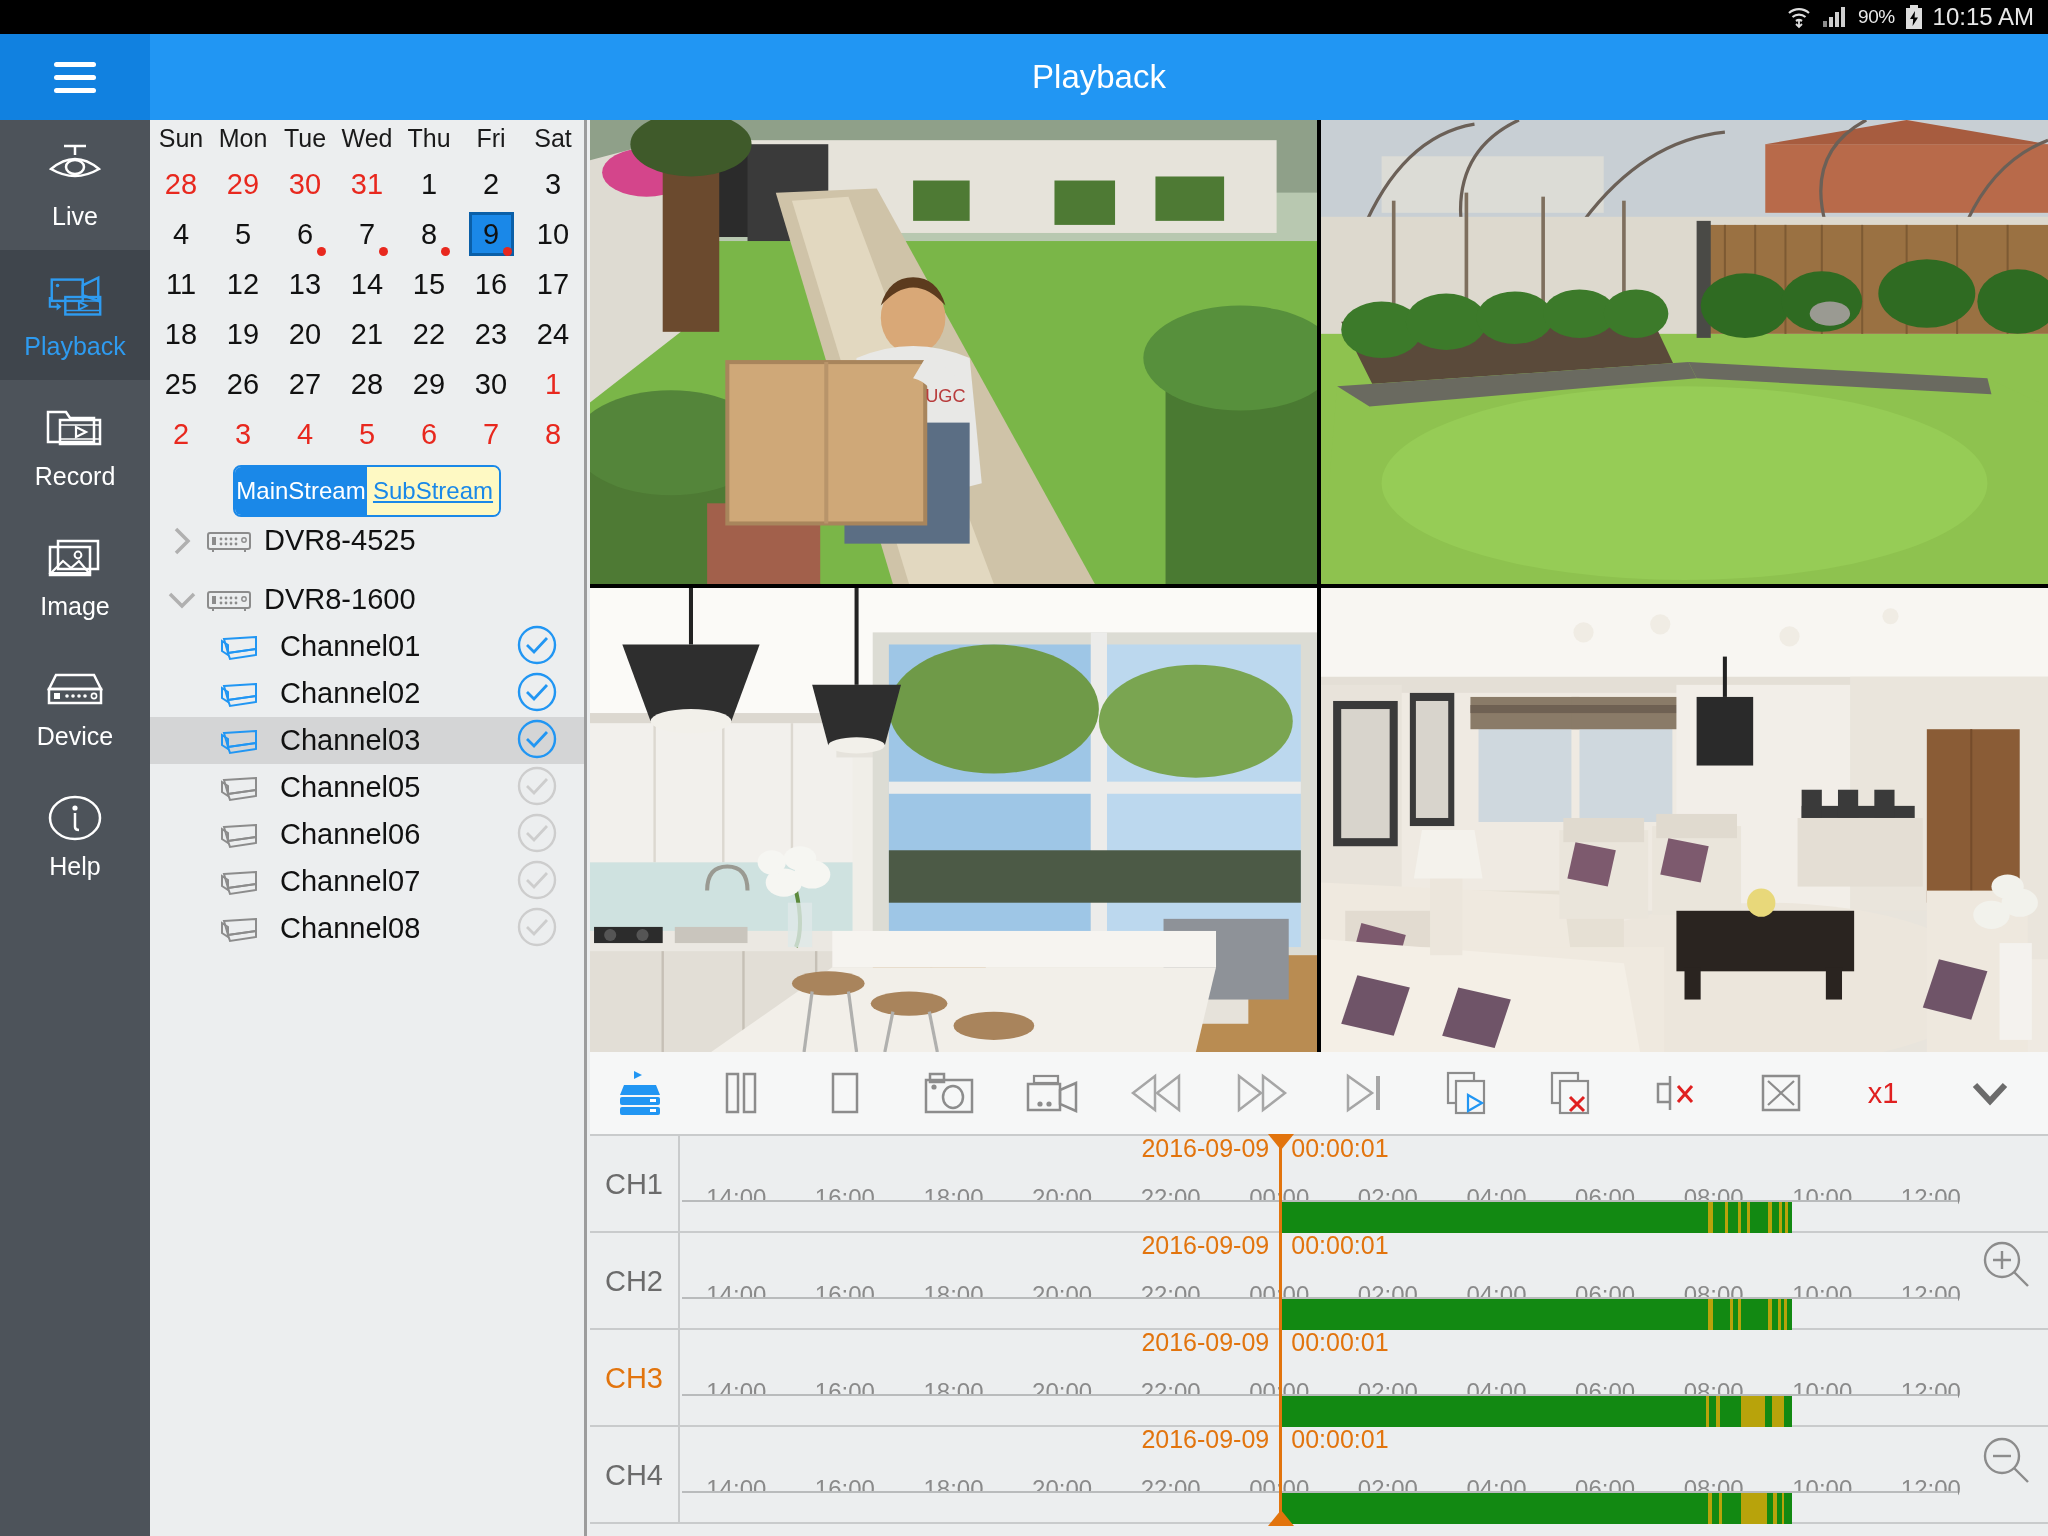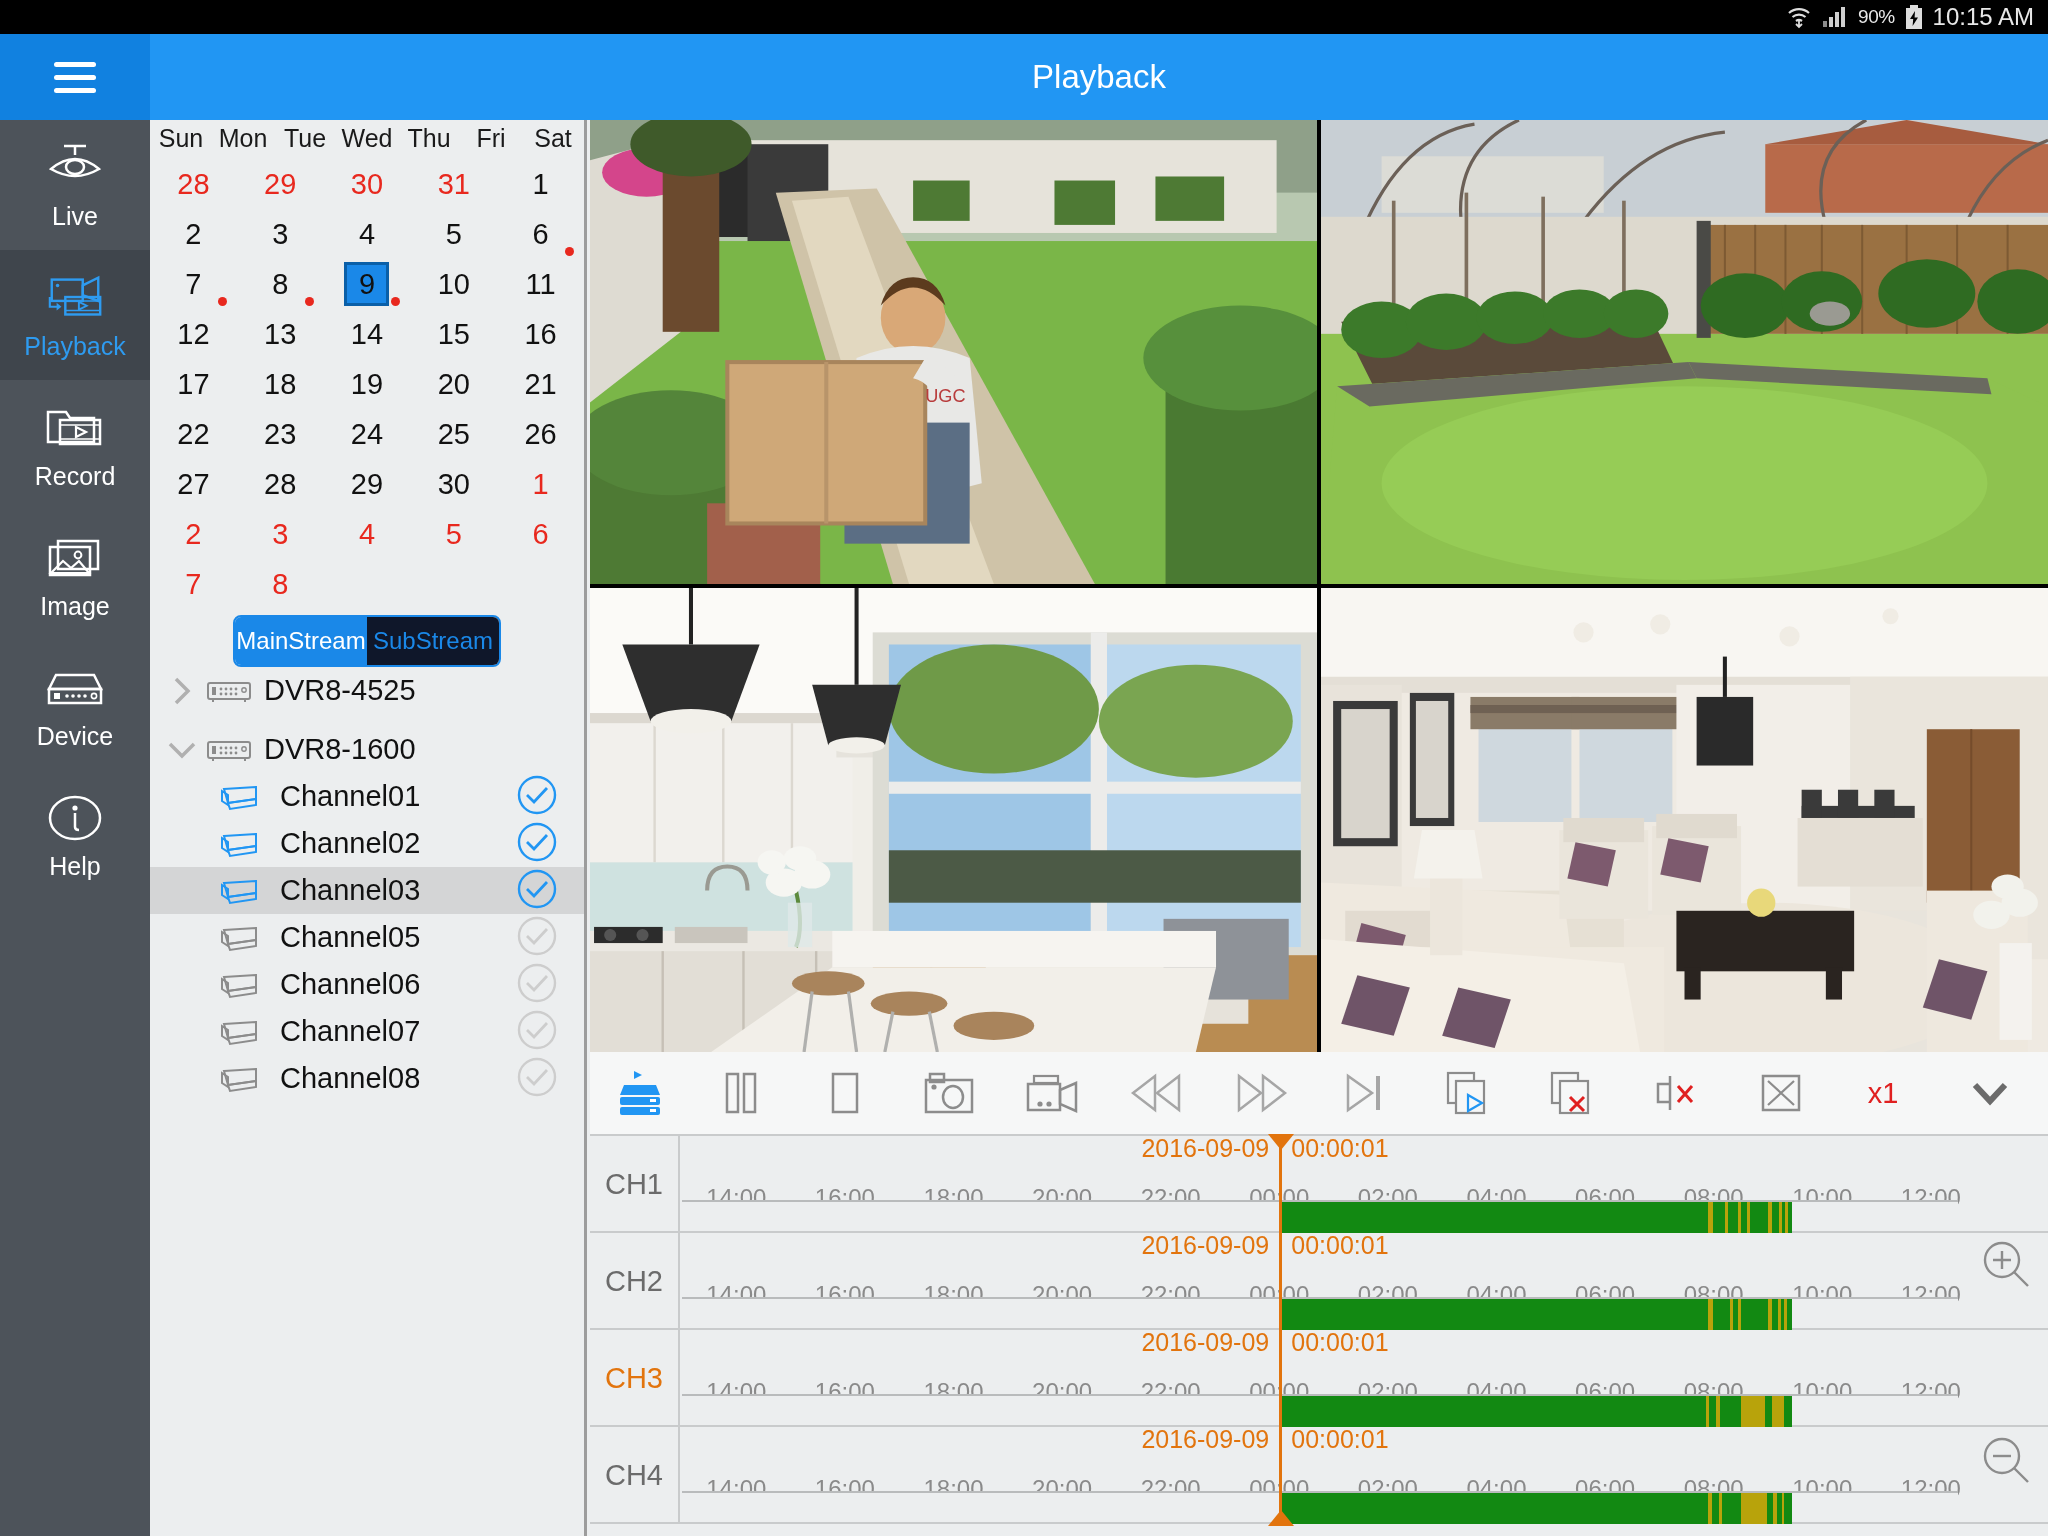--- a/index.html
+++ b/index.html
@@ -57,21 +57,21 @@
   #calhead{ height:48px; display:flex; align-items:center; justify-content:center; position:relative;}
   #calhead .ym{ font-size:30px; color:#111; }
   .calarrow{ position:absolute; top:10px; width:28px; height:28px; cursor:pointer;}
   .calarrow.l{ left:8px;}
   .calarrow.r{ right:8px;}
   .calarrow i{ display:block; width:0; height:0; border-top:14px solid transparent; border-bottom:14px solid transparent;}
   .calarrow.l i{ border-right:20px solid #555; }
   .calarrow.r i{ border-left:20px solid #555; margin-left:8px;}
   #caldow{ display:grid; grid-template-columns:repeat(7,1fr); }
   #caldow div{ text-align:center; font-size:25px; color:#1a1a1a; padding:4px 0 6px;}
-  #calgrid{ display:grid; grid-template-columns:repeat(5,1fr); }
+  #calgrid{ display:grid; grid-template-columns:repeat(7,1fr); }
   .daycell{
     height:50px; display:flex; align-items:center; justify-content:center;
     position:relative; font-size:29px; color:#111; cursor:pointer;
   }
   .daycell.dim{ color:#e8281e; }
   .daycell.sel .lbl{
     background:#1a88e8; color:#111; border:3px solid #0a5fa8;
     width:45px; height:44px; display:flex; align-items:center; justify-content:center;
   }
   .daycell .dot{
@@ -86,21 +86,21 @@
   #synclabel{ margin-left:18px; font-size:29px; color:#111; }
   #searchicon{ margin-left:auto; cursor:pointer; }
   
   #streamtoggle{
     margin:6px auto 0; width:268px; height:52px;
     border:2px solid #1a88e8; border-radius:8px; display:flex; overflow:hidden;
   }
   #streamtoggle div{ flex:1; display:flex; align-items:center; justify-content:center;
     font-size:24px; cursor:pointer; }
   #streamtoggle .on{ background:#1a88e8; color:#fff; }
-  #streamtoggle .off{ background:#0f172a; color:#1a88e8; }
+  #streamtoggle .off{ background:#fef9c3; color:#1a88e8;text-decoration:underline; }
   
   .devrow{ height:47px; display:flex; align-items:center; padding-left:14px; cursor:pointer;}
   .devrow .chev{ width:36px; display:flex; align-items:center; justify-content:center;}
   .devrow .dvrico{ width:58px; display:flex; align-items:center; justify-content:center;}
   .devrow .nm{ font-size:29px; color:#111; margin-left:6px; }
   .devspacer{ height:12px; }
   .chrow{ height:47px; display:flex; align-items:center; padding-left:62px; cursor:pointer; }
   .chrow.hl{ background:#d4d5d6; }
   .chrow .camico{ width:56px; display:flex; align-items:center; justify-content:center;}
   .chrow .nm{ font-size:29px; color:#111; margin-left:12px; }

